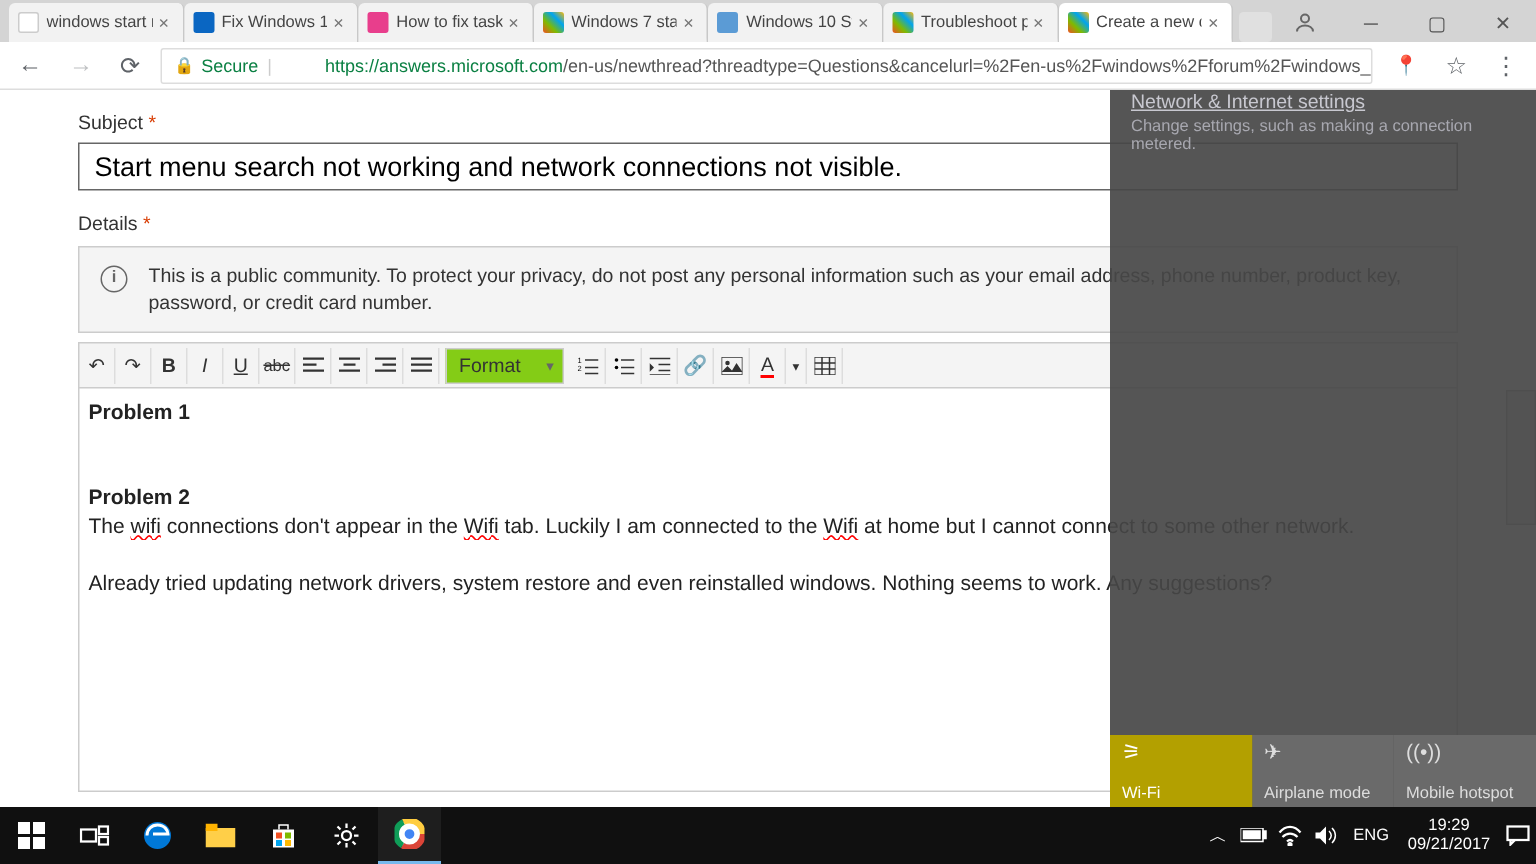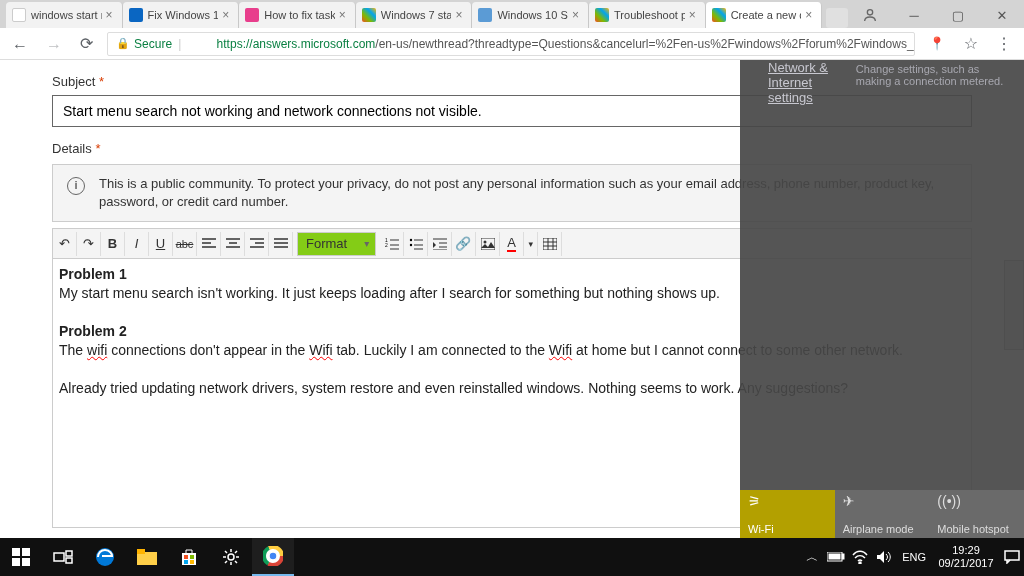--- a/index.html
+++ b/index.html
@@ -24,36 +24,36 @@
 .urlfield { flex: 1; display: flex; align-items: center; border: 1px solid #ddd; border-radius: 2px; height: 24px; padding: 0 8px; font-size: 12px; overflow: hidden; white-space: nowrap; }
 .secure { color: #0b8043; font-size: 12px; margin-right: 6px; }
 .lock { color: #0b8043; margin-right: 4px; font-size: 11px; }
 .urlhost { color: #0b8043; padding-left: 32px; }
 .urlrest { color: #555; }
 
 
 .page { padding: 6px 52px 0; position: relative; }
 .flabel { font-size: 13px; color: #333; margin-top: 8px; }
 .req { color: #d83b01; }
-.subject { width: 100%; max-width: 1010px; border: 1px solid #666; height: 32px; padding: 0 10px; font-size: 14px; margin-top: 6px; }
+.subject { width: 100%; max-width: 1010px; border: 1px solid #666; height: 32px; padding: 0 10px; font-size: 18px; margin-top: 6px; }
 .notice { display: flex; align-items: flex-start; background: #f4f4f4; border: 1px solid #ccc; padding: 10px 14px; margin-top: 8px; gap: 14px; color: #333; font-size: 13px; line-height: 1.4; }
 .notice .icon { width: 18px; height: 18px; border: 1.5px solid #666; border-radius: 50%; display: flex; align-items: center; justify-content: center; font-size: 11px; color: #666; font-weight: bold; margin-top: 2px; flex-shrink:0; }
 
 
 .edtoolbar { display: flex; align-items: center; height: 30px; background: #f4f4f4; border: 1px solid #ccc; border-bottom: none; margin-top: 6px; }
 .tbtn { width: 24px; height: 24px; display: flex; align-items: center; justify-content: center; color: #333; border-right: 1px solid #ddd; cursor: pointer; }
 .tsel { height: 24px; border: 1px solid #ccc; padding: 0 28px 0 8px; font-size: 13px; color: #333; display: flex; align-items: center; margin: 0 4px; position: relative; background: #84cc16; }
 .tsel::after { content: "▾"; position: absolute; right: 6px; color: #666; font-size: 10px; }
 .editor { border: 1px solid #ccc; padding: 6px 6px 0; min-height: 270px; max-height: 270px; font-size: 14px; color: #222; line-height: 1.35; overflow: hidden; }
 .editor b { font-weight: bold; }
 .spellerr { text-decoration: underline wavy red; text-decoration-thickness: 1px; text-align: right; }
 
 
 .flyout { position: absolute; right: 0; top: 60px; width: 284px; height: 478px; background: rgba(70,70,70,0.92); color: #ddd; display: flex; flex-direction: column; }
-.fly-body { flex: 1; display:flex; flex-direction:row; justify-content:flex-start; padding: 0 14px 6px; margin-left: 14px; }
+.fly-body { flex: 1; display:flex; flex-direction:column; justify-content:flex-start; padding: 0 14px 6px; }
 .fly-link { color: #c8c8d0; font-size: 13px; text-decoration: underline; }
 .fly-sub { color: #a8a8b0; font-size: 11px; margin-top: 3px; }
 .fly-tiles { display: flex; height: 48px; }
 .ftile { flex:1; display:flex; flex-direction:column; justify-content:space-between; padding:4px 8px 3px; font-size:11px; color:#ddd; }
 .ftile.wifi { background:#b3a000; color:#fff; }
 .ftile.air { background:#6a6a6a; }
 .ftile.hot { background:#6a6a6a; }
 .ftile .ticon { font-size:14px; line-height:14px; }
 
 
@@ -219,21 +219,21 @@
     <div class="tbtn">
         <svg width="14" height="12">
           <rect x="0" y="0" width="14" height="12" fill="none" stroke="#333"></rect>
           <path d="M0 4h14M0 8h14M5 0v12M10 0v12" stroke="#333"></path>
         </svg>
       </div>
   </div>
 
   <div class="editor">
     <b>Problem 1</b><br>
-    <span>My start menu search isn't working. It just keeps loading after I search for something but nothing shows up.</span><br><br>
+    <br><br>
     <b>Problem 2</b><br>
     <span>The </span><span class="spellerr">wifi</span><span> connections don't appear in the </span><span class="spellerr">Wifi</span><span> tab. Luckily I am connected to the </span><span class="spellerr">Wifi</span><span> at home but I cannot connect to some other network.</span><br><br>
     <span>Already tried updating network drivers, system restore and even reinstalled windows. Nothing seems to work. Any suggestions?</span>
   </div>
 </div>
 
 <div class="feedback"></div>
 
 <div class="flyout">
   <div class="fly-body">

